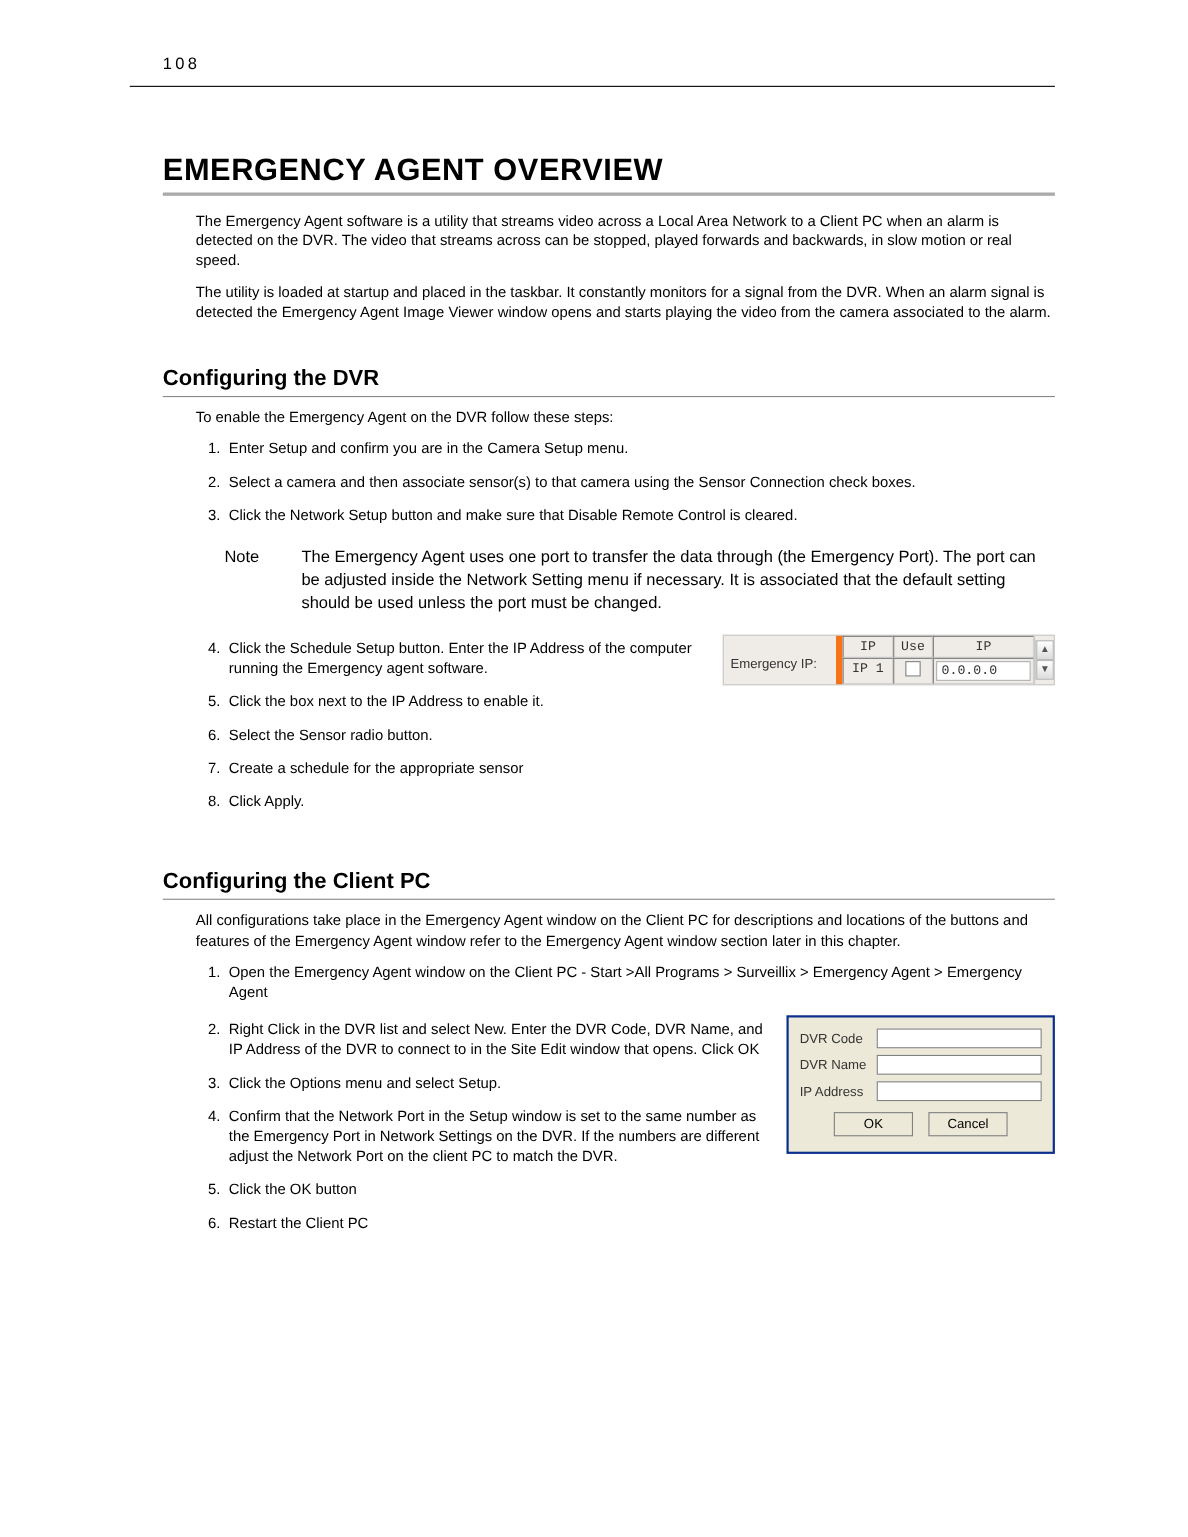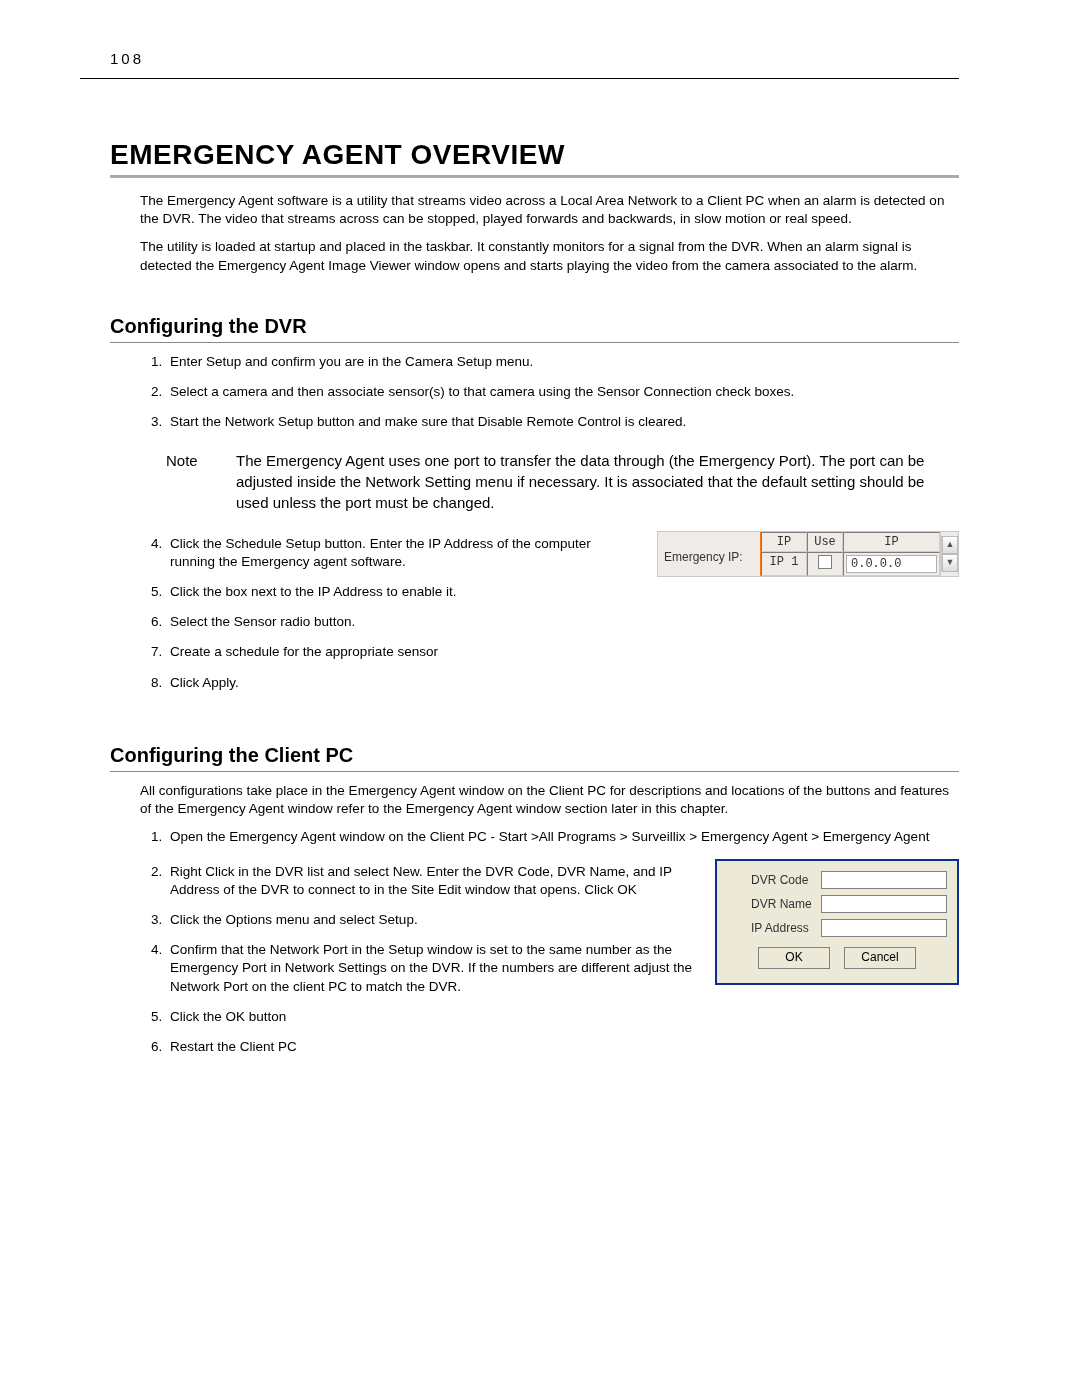--- a/index.html
+++ b/index.html
@@ -7,21 +7,21 @@
     padding: 0;
     background: #fff;
     font-family: Arial, Helvetica, sans-serif;
     color: #000;
     width: 1080px;
   }
   .page {
     width: 1039px;
     min-height: 1397px;
     box-sizing: border-box;
-    padding: 50px 80px 40px 80px;
+    padding: 50px 80px 40px 118px;
   }
   .header {
     position: relative;
     height: 28px;
     border-bottom: 1px solid #000;
   }
   .pagenum {
     position: absolute;
     left: 30px;
     top: 0;
@@ -107,21 +107,21 @@
   .eip-top {
     display: flex;
     align-items: center;
   }
   .eip-label {
     width: 92px;
     padding: 6px 4px 0 6px;
   }
   .eip-grid {
     flex: 1;
-    border-left: 1px solid #f97316;
+    border-left: 6px solid #f97316;
     border-right: 1px solid #c9c9c9;
   }
   .eip-gridrow {
     display: flex;
   }
   .eip-cell {
     border: 1px inset #d0d0d0;
     padding: 2px 0;
     text-align: center;
     font-family: "Courier New", monospace;
@@ -198,21 +198,20 @@
   }
   .dlg-row {
     display: flex;
     align-items: center;
     margin-bottom: 6px;
   }
   .dlg-row label {
     width: 70px;
     font-size: 12px;
     color: #333;
-    margin-left: 24px;
   }
   .dlg-row .field {
     flex: 1;
     height: 16px;
     border: 1px solid #808080;
     background: #fff;
   }
   .dlg-btnrow {
     display: flex;
     justify-content: center;
@@ -240,25 +239,26 @@
   <div class="content">
 
     <h1>Emergency Agent Overview</h1>
     <div class="h1-rule"></div>
 
     <p class="body">The Emergency Agent software is a utility that streams video across a Local Area Network to a Client PC when an alarm is detected on the DVR. The video that streams across can be stopped, played forwards and backwards, in slow motion or real speed.</p>
     <p class="body">The utility is loaded at startup and placed in the taskbar. It constantly monitors for a signal from the DVR. When an alarm signal is detected the Emergency Agent Image Viewer window opens and starts playing the video from the camera associated to the alarm.</p>
 
     <h2>Configuring the DVR</h2>
     <div class="h2-rule"></div>
+    <p class="body">To enable the Emergency Agent on the DVR follow these steps:</p>
 
     <ol class="steps">
       <li>Enter Setup and confirm you are in the Camera Setup menu.</li>
       <li>Select a camera and then associate sensor(s) to that camera using the Sensor Connection check boxes.</li>
-      <li>Start the Network Setup button and make sure that Disable Remote Control is cleared.</li>
+      <li>Click the Network Setup button and make sure that Disable Remote Control is cleared.</li>
     </ol>
 
     <div class="note-row">
       <div class="note-label">Note</div>
       <div class="note-body">The Emergency Agent uses one port to transfer the data through (the Emergency Port). The port can be adjusted inside the Network Setting menu if necessary. It is associated that the default setting should be used unless the port must be changed.</div>
     </div>
 
     <div class="row">
       <div class="textcol">
         <ol class="steps" start="4">

